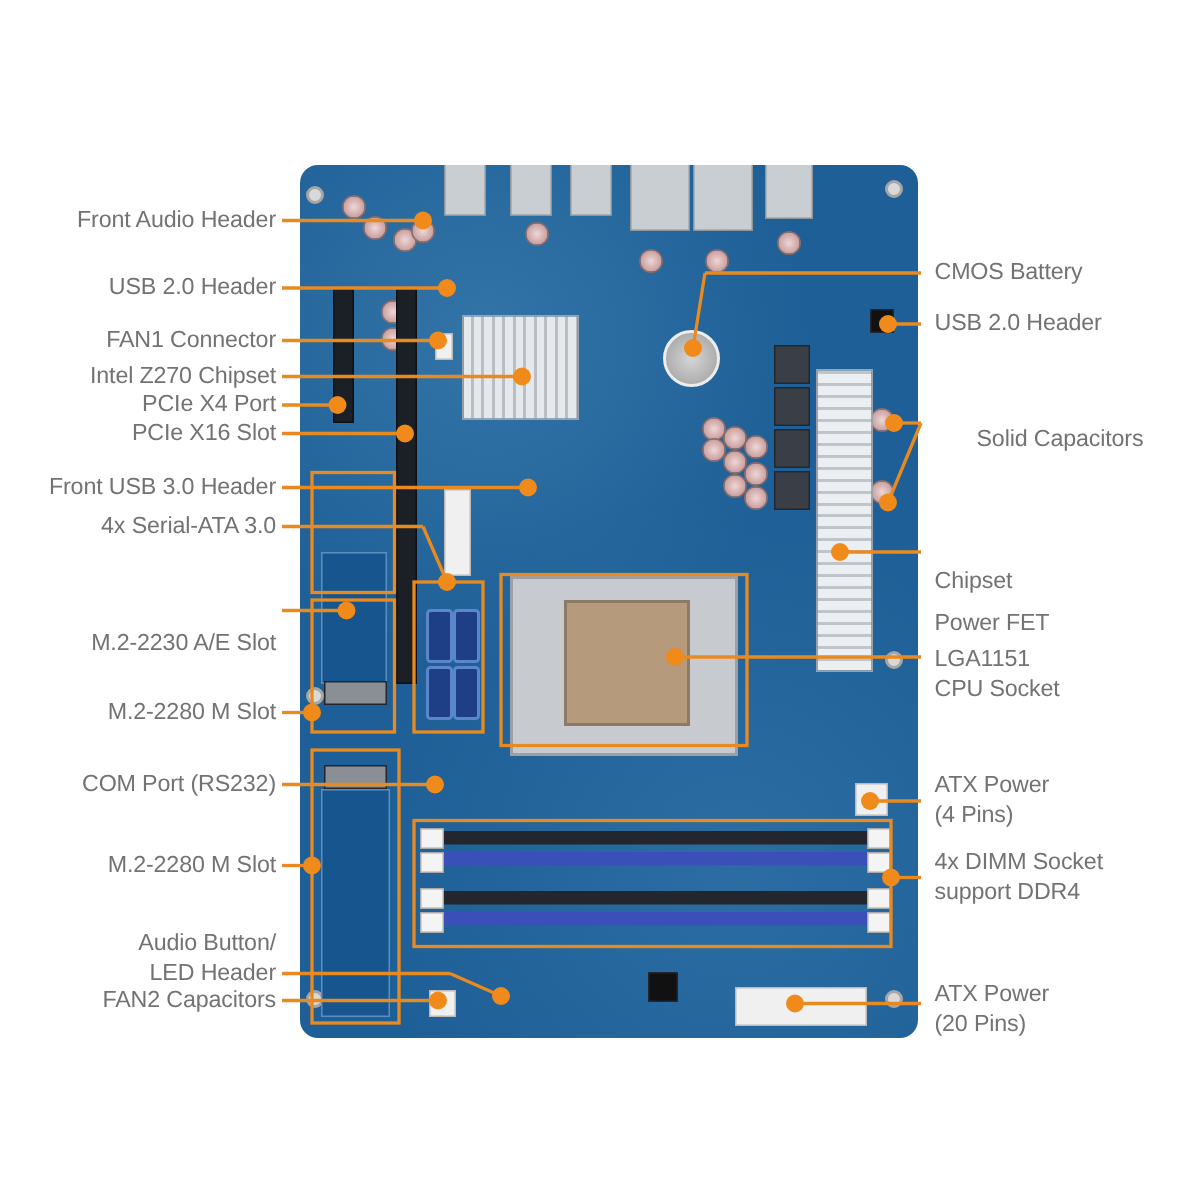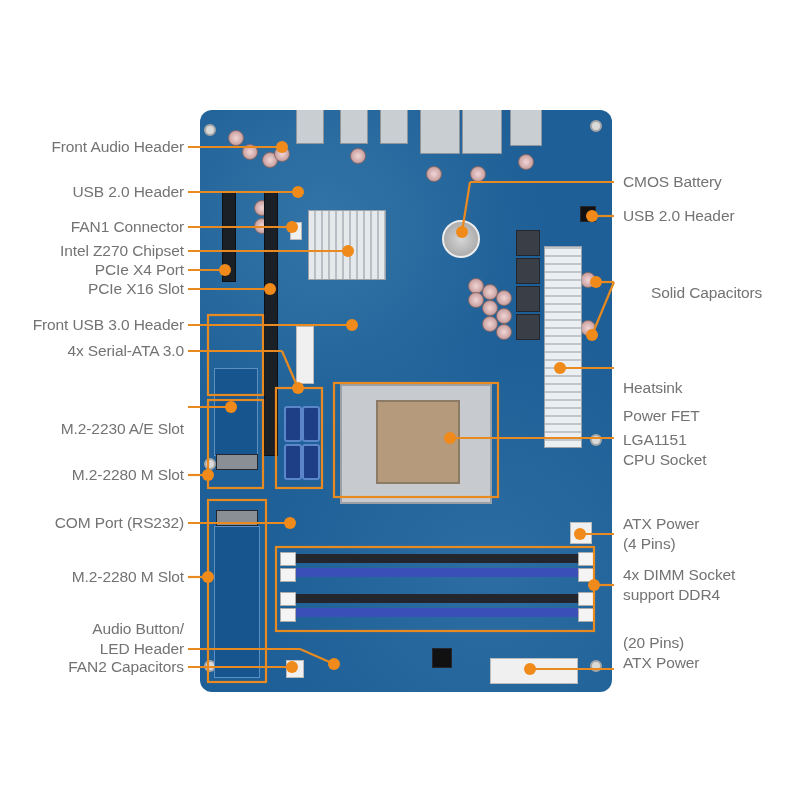--- a/index.html
+++ b/index.html
@@ -198,21 +198,21 @@
 <div class="label left" style="right:616px;top:513px;">COM Port (RS232)</div>
 <div class="label left" style="right:616px;top:567px;">M.2-2280 M Slot</div>
 <div class="label left" style="right:616px;top:619px;">Audio Button/</div>
 <div class="label left" style="right:616px;top:639px;">LED Header</div>
 <div class="label left" style="right:616px;top:657px;">FAN2 Capacitors</div>
 
 <div class="label" style="left:623px;top:172px;">CMOS Battery</div>
 <div class="label" style="left:623px;top:206px;">USB 2.0 Header</div>
 <div class="label" style="left:623px;top:283px;margin-left:28px;">Solid Capacitors</div>
 <div class="label" style="left:623px;top:358px;margin-top:48px;">Power FET</div>
-<div class="label" style="left:623px;top:378px;">Heatsink</div>
+<div class="label" style="left:623px;top:378px;">Chipset</div>
 <div class="label" style="left:623px;top:430px;">LGA1151</div>
 <div class="label" style="left:623px;top:450px;">CPU Socket</div>
 <div class="label" style="left:623px;top:514px;">ATX Power</div>
 <div class="label" style="left:623px;top:534px;">(4 Pins)</div>
 <div class="label" style="left:623px;top:565px;">4x DIMM Socket</div>
 <div class="label" style="left:623px;top:585px;">support DDR4</div>
 <div class="label" style="left:623px;top:653px;">ATX Power</div>
-<div class="label" style="left:623px;top:633px;">(20 Pins)</div>
+<div class="label" style="left:623px;top:673px;">(20 Pins)</div>
 
 </body></html>

